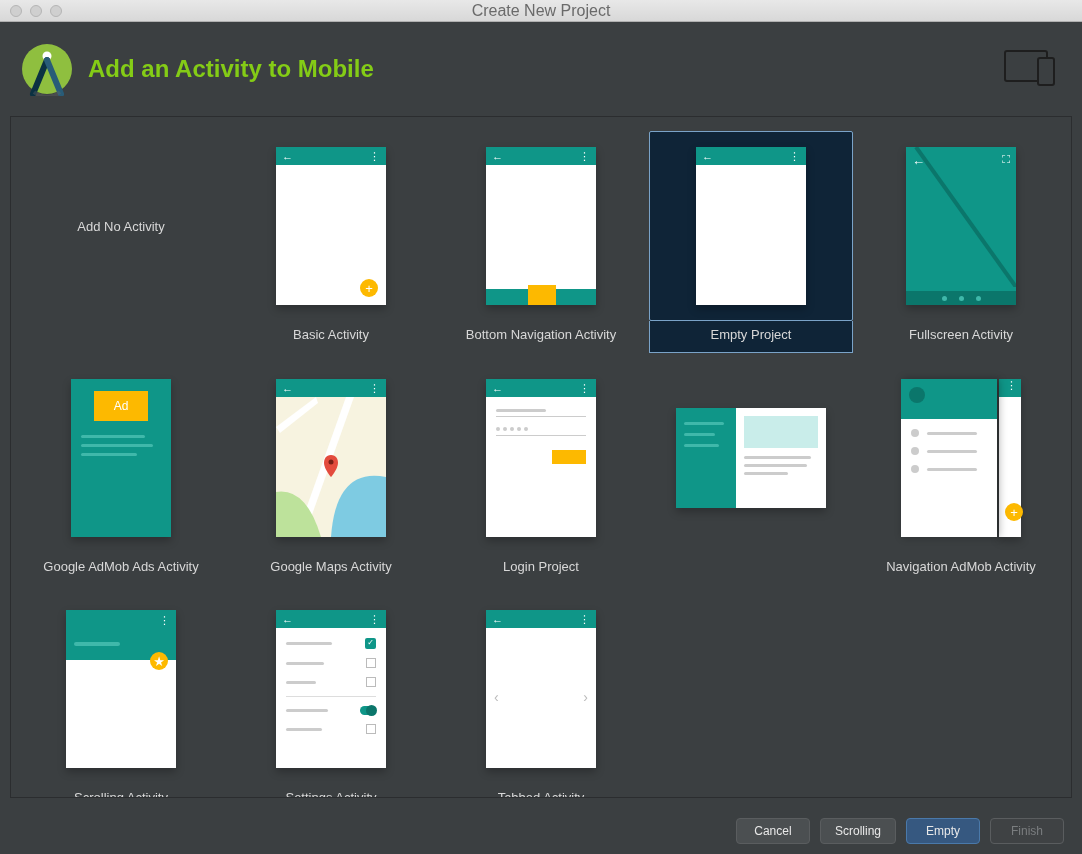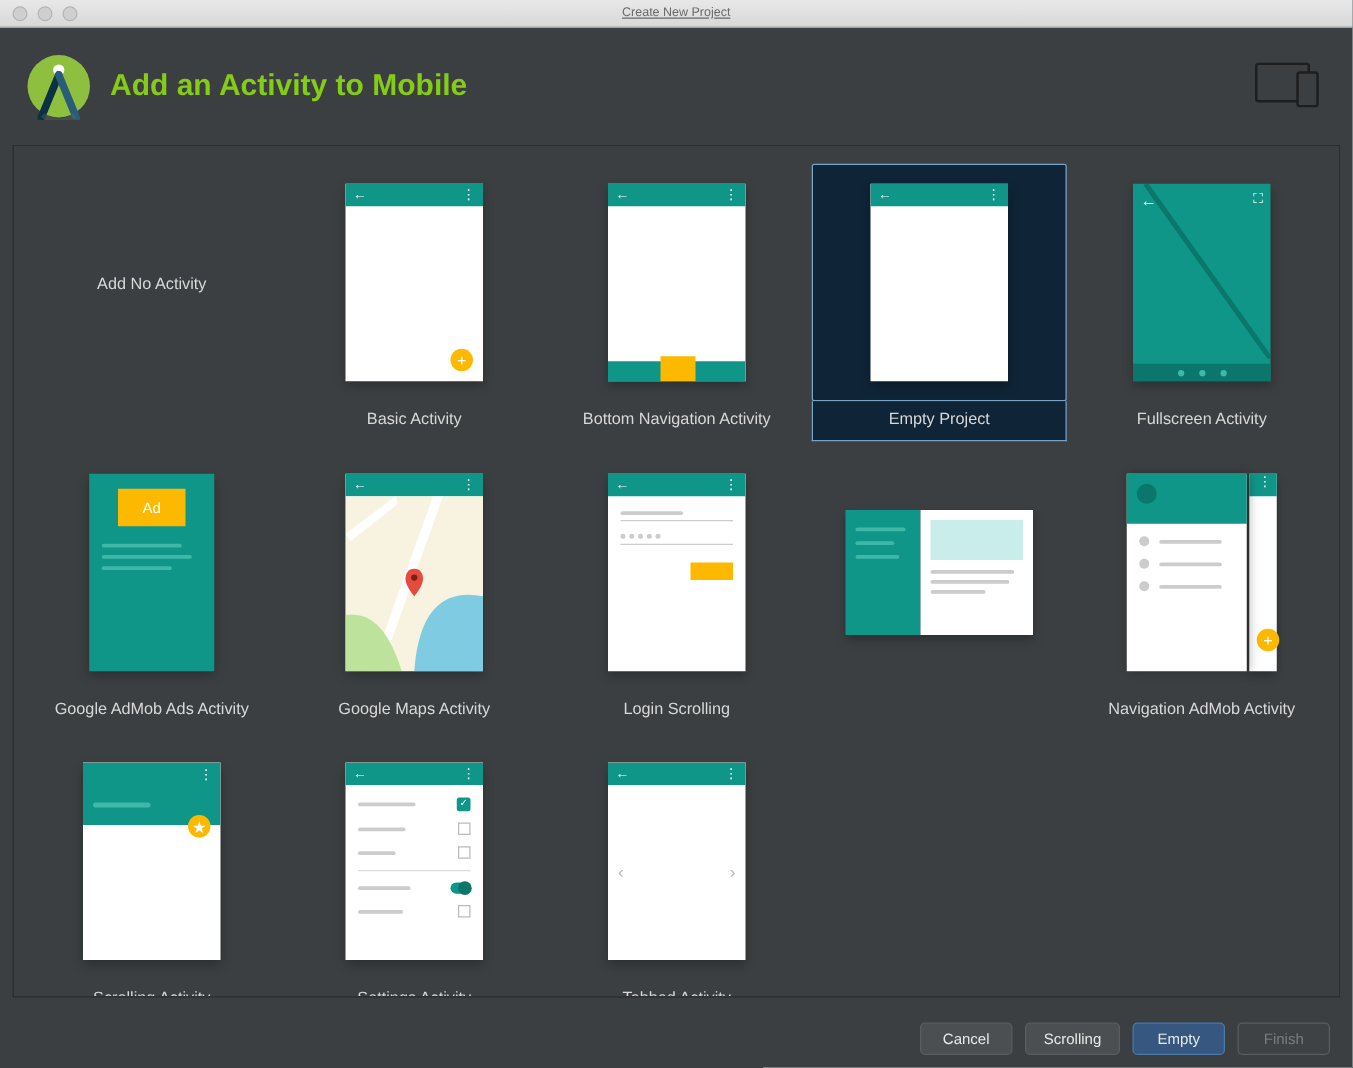--- a/index.html
+++ b/index.html
@@ -15,21 +15,21 @@
   .titlebar {
     height: 22px;
     background: linear-gradient(#e8e8e8,#d8d8d8);
     display: flex;
     align-items: center;
     position: relative;
     border-bottom: 1px solid #b0b0b0;
   }
   .traffic { display:flex; gap:8px; padding-left:10px; }
   .tl-dot { width:12px; height:12px; border-radius:50%; background:#cfcfcf; border:1px solid #b5b5b5; }
-  .titlebar-title { position:absolute; left:0; right:0; text-align:center; color:#6a6a6a; font-size:10px;text-decoration:underline; }
+  .titlebar-title { position:absolute; left:0; right:0; text-align:center; color:#6a6a6a; font-size:16px; }
 
   .chrome {
     background:#3b3f41;
     height:832px;
     display:flex;
     flex-direction:column;
   }
 
   .header {
     display:flex;
@@ -291,21 +291,21 @@
                   <span class="bullet" style="width:4px;height:4px"></span>
                   <span class="bullet" style="width:4px;height:4px"></span>
                   <span class="bullet" style="width:4px;height:4px"></span>
                   <span class="bullet" style="width:4px;height:4px"></span>
                 </div>
       <div style="height:1px;background:#ccc;margin-bottom:14px"></div>
       <div style="width:34px;height:14px;background:#fdb900;margin-left:auto"></div>
     </div>
             </div>
           </div>
-      <div class="caption">Login Scrolling</div>
+      <div class="caption">Login Project</div>
         </div>
         <div class="cell">
           <div class="thumb-slot">
             <div style="width:150px;height:100px;display:flex;box-shadow:0 4px 8px rgba(0,0,0,.25)">
       <div style="width:60px;background:#0f9688;padding:14px 8px">
         <div class="line" style="background:#3fb8aa;width:90%;margin-bottom:8px"></div>
         <div class="line" style="background:#3fb8aa;width:70%;margin-bottom:8px"></div>
         <div class="line" style="background:#3fb8aa;width:80%"></div>
               </div>
       <div style="flex:1;background:#fff;padding:8px">

